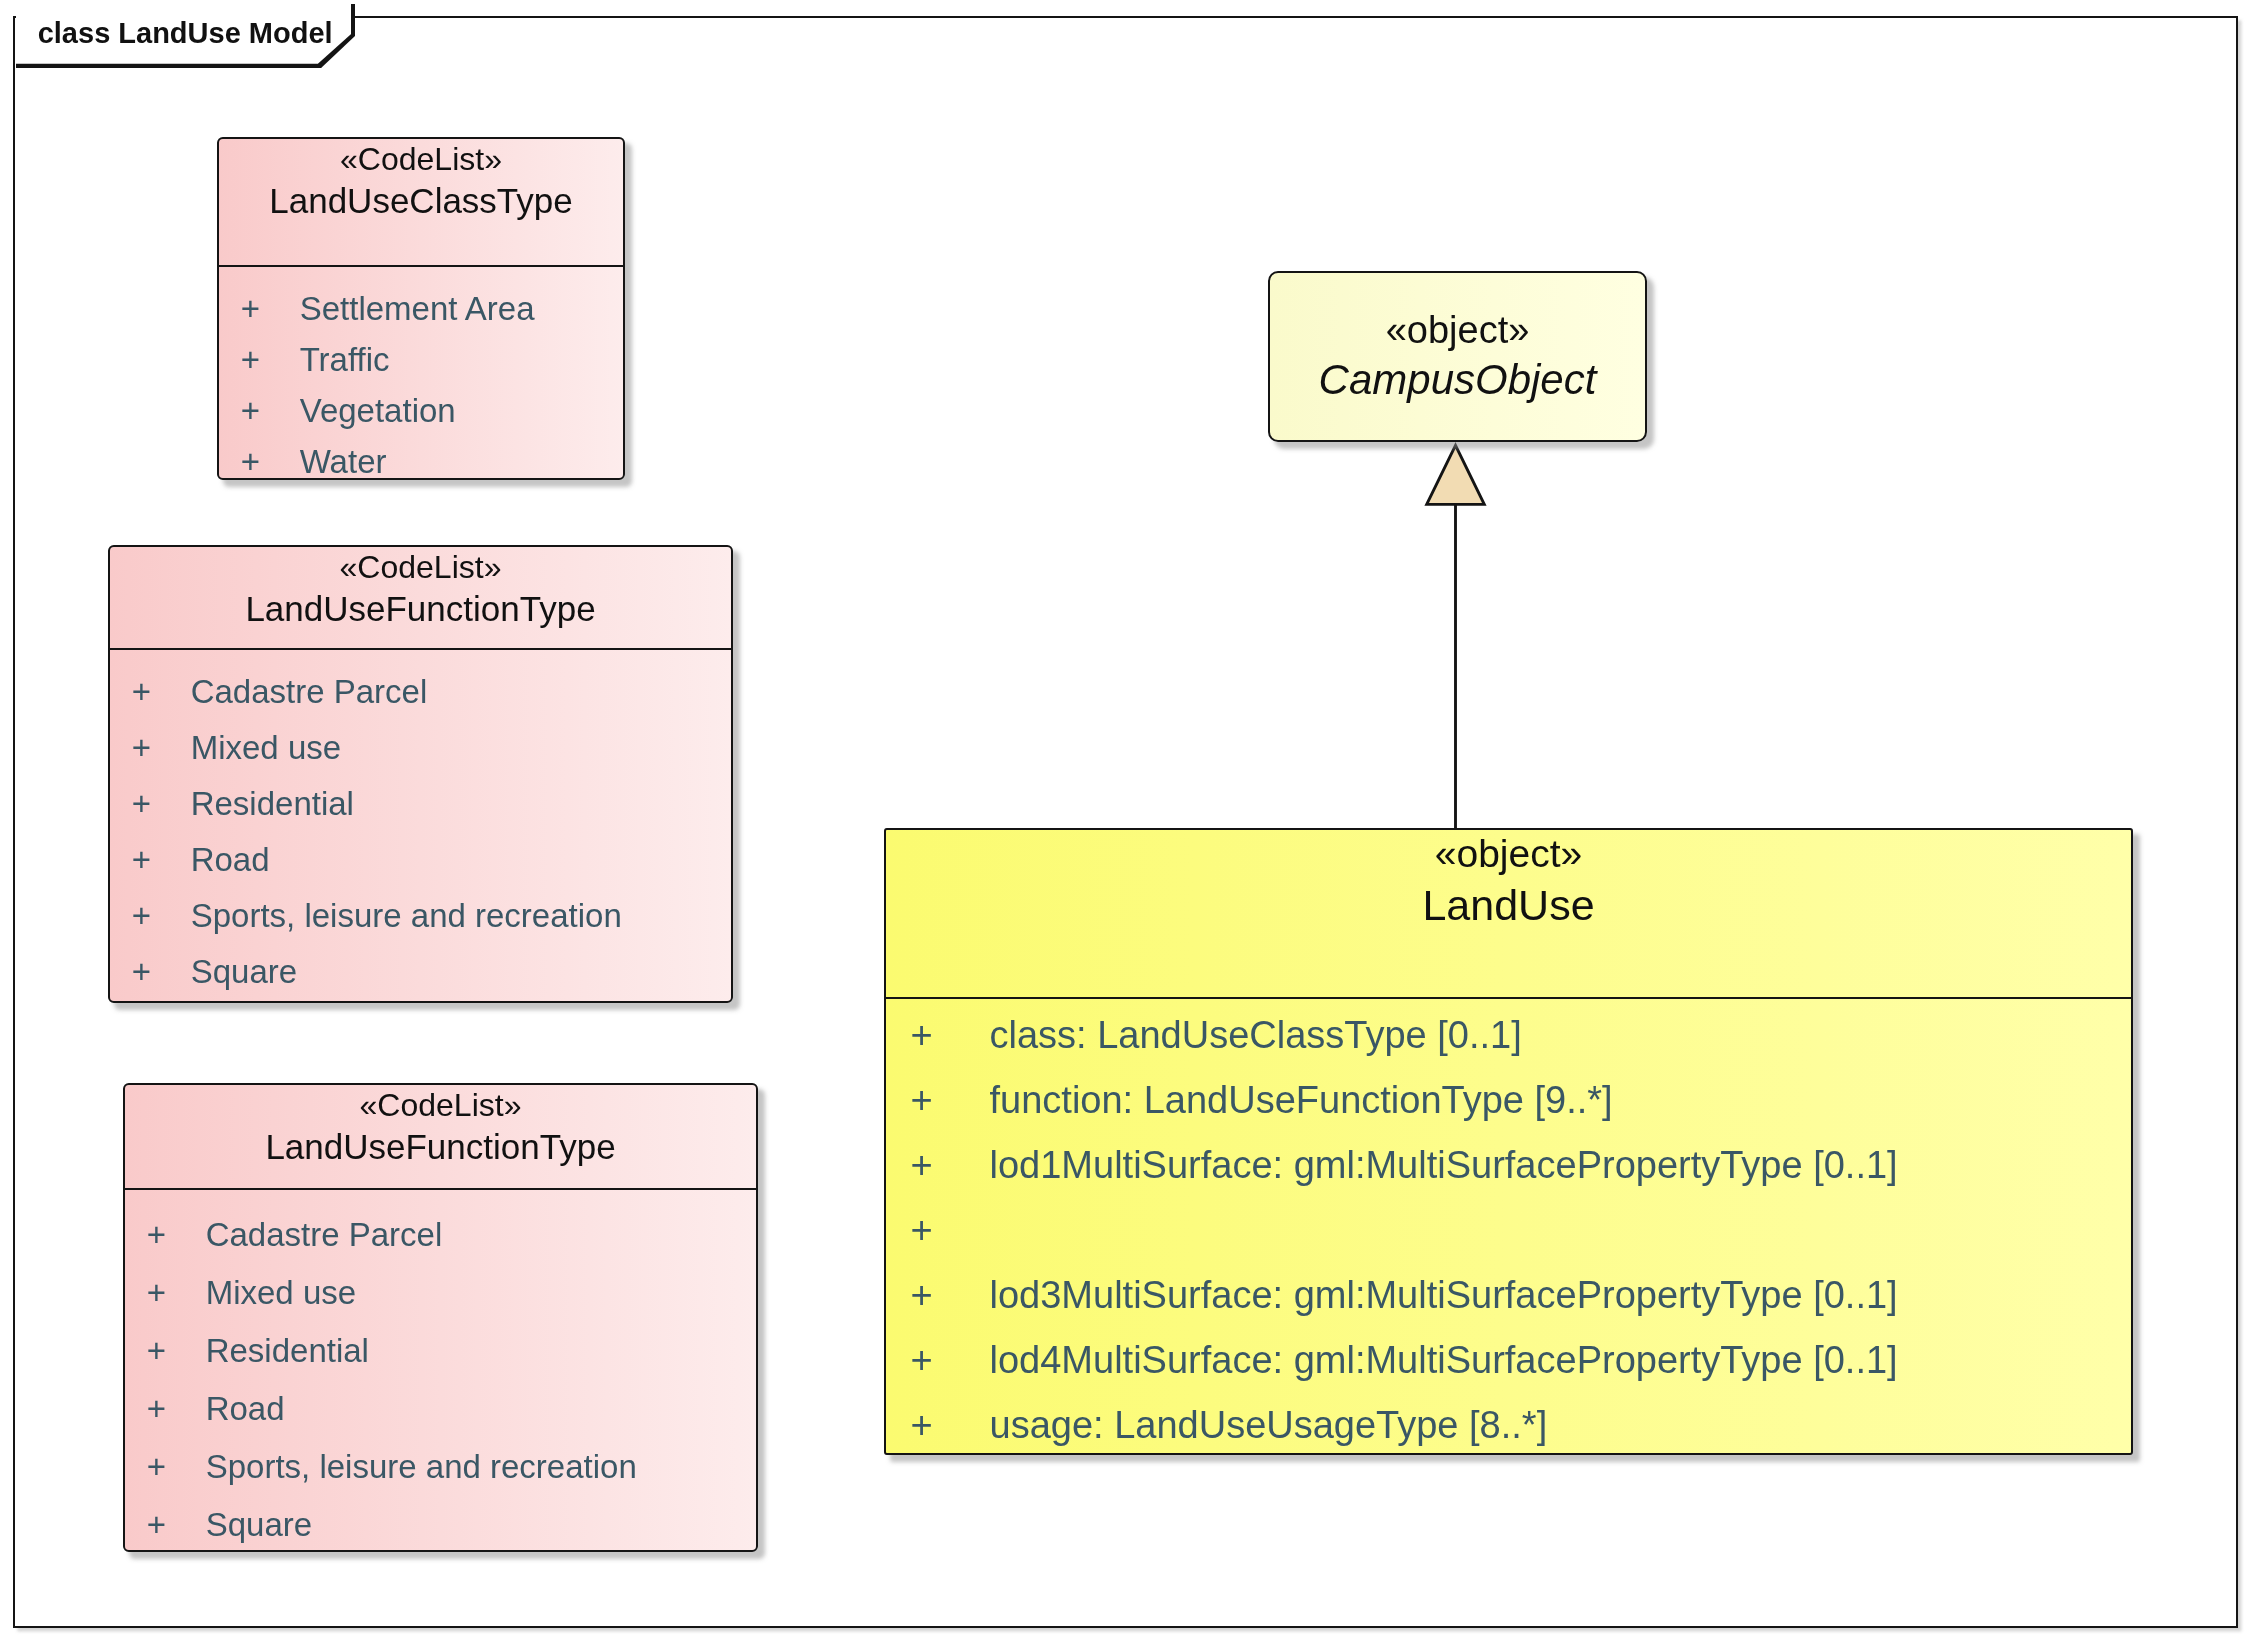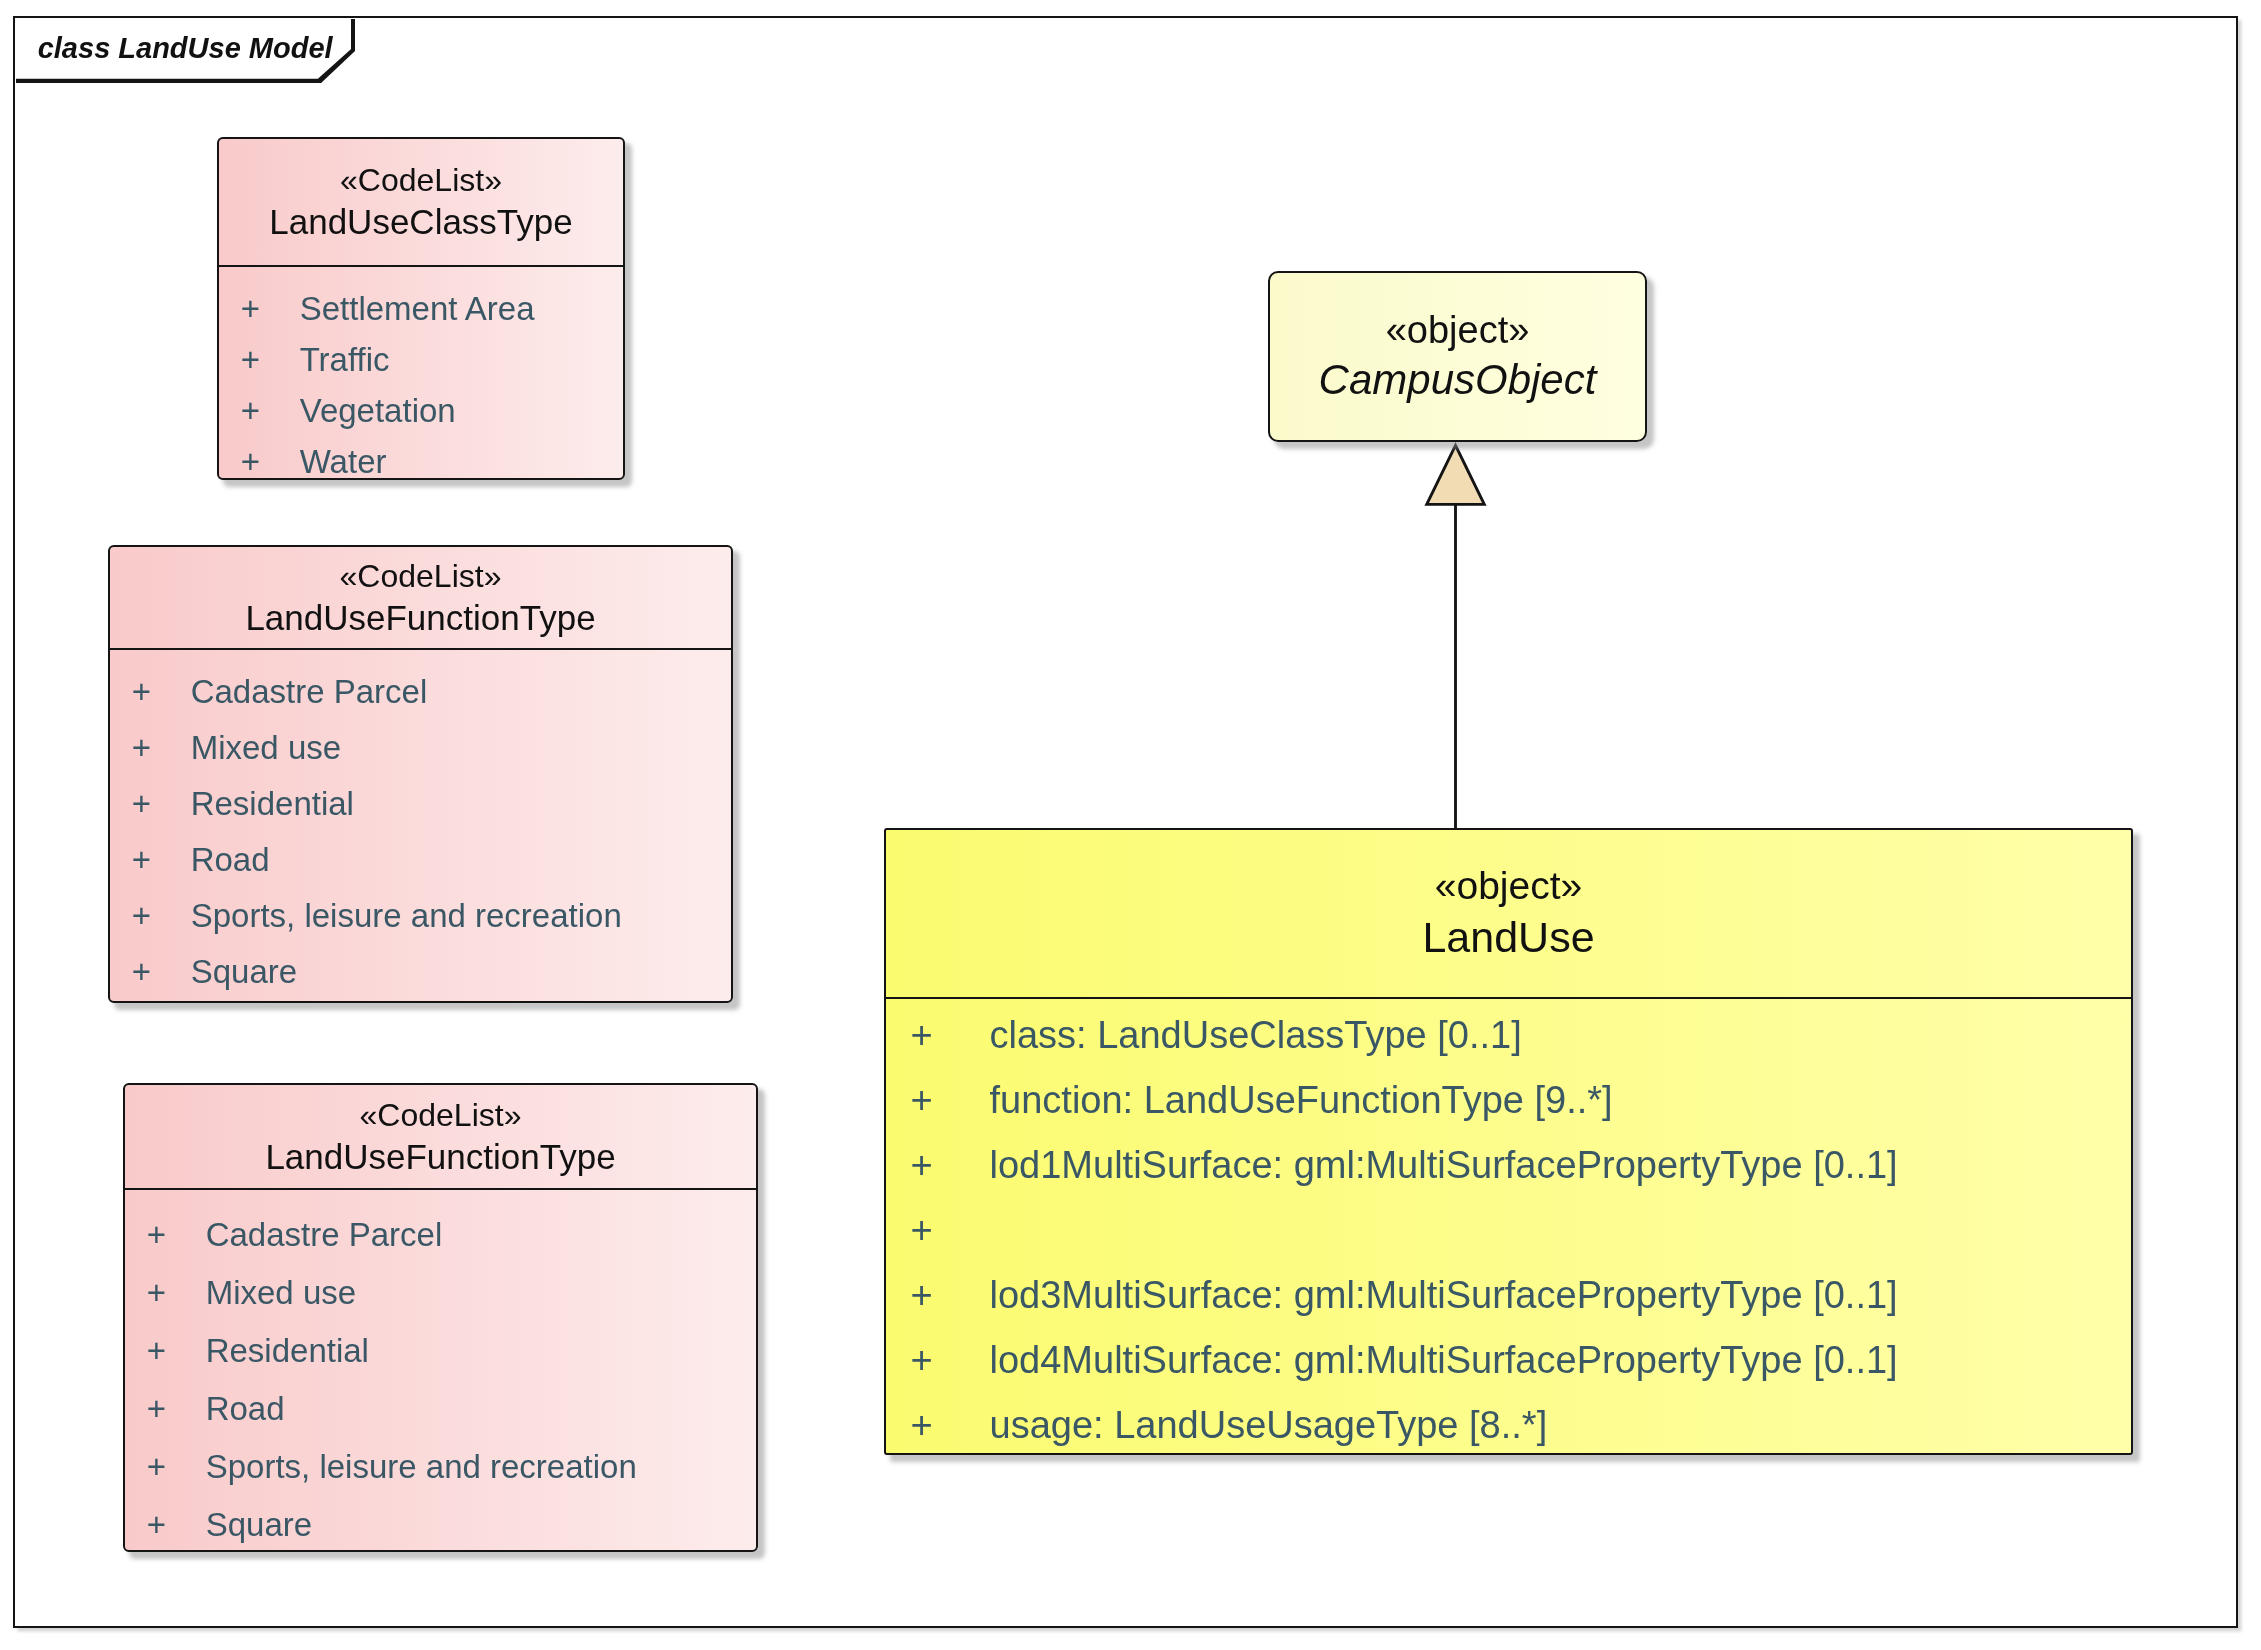--- a/index.html
+++ b/index.html
@@ -9,33 +9,33 @@
     --attr-text:#3A5765; --border-ink:#141414; --arrow-fill:#F2DCB3;
   }
   html,body{margin:0;padding:0;background:#ffffff;}
   .canvas{position:relative;width:2261px;height:1650px;overflow:hidden;
           font-family:"Liberation Sans",sans-serif;color:#111;}
 
   
   .frame{position:absolute;left:13px;top:16px;width:2225px;height:1612px;
          border:2.9px solid var(--border-ink);box-sizing:border-box;
          box-shadow:3.6px 3.6px 2.9px rgba(160,160,160,.45);background:#fff;}
-  .tab-outer{position:absolute;left:16px;top:19px;width:339px;height:64px;
+  .tab-outer{position:absolute;left:16px;top:4px;width:339px;height:64px;
          background:var(--border-ink);
-         clip-path:polygon(0 0,100% 0,100% 50%,90% 100%,0 100%);z-index:3;font-style:italic;}
+         clip-path:polygon(0 0,100% 0,100% 50%,90% 100%,0 100%);z-index:3;}
   .tab-inner{position:absolute;left:0;top:0;right:3.6px;bottom:4.3px;background:#fff;
          clip-path:polygon(0 0,100% 0,100% 50%,90% 100%,0 100%);
          display:flex;align-items:center;}
   .tab-text{font-size:29px;font-weight:bold;padding-left:21.7px;letter-spacing:0px;}
 
   
   .uml-box{position:absolute;box-sizing:border-box;border:2.2px solid var(--border-ink);
            box-shadow:6.5px 6.5px 4.3px rgba(140,140,140,.5);z-index:2;
            display:flex;flex-direction:column;}
-  .box-header{display:flex;flex-direction:column;justify-content:center;
+  .box-header{display:flex;flex-direction:column;justify-content:flex-start;
               align-items:center;flex:0 0 auto;}
   .stereo{line-height:1.25;}
   .cname{font-weight:normal;line-height:1.25;}
   .items{flex:1 1 auto;border-top:2.2px solid var(--border-ink);box-sizing:border-box;}
   .row{display:flex;align-items:center;color:var(--attr-text);}
   .plus{flex:0 0 auto;text-align:left;}
   .label{flex:1 1 auto;white-space:nowrap;}
 
   
   .codelist{background:linear-gradient(90deg,var(--codelist-grad-left),var(--codelist-grad-right));

